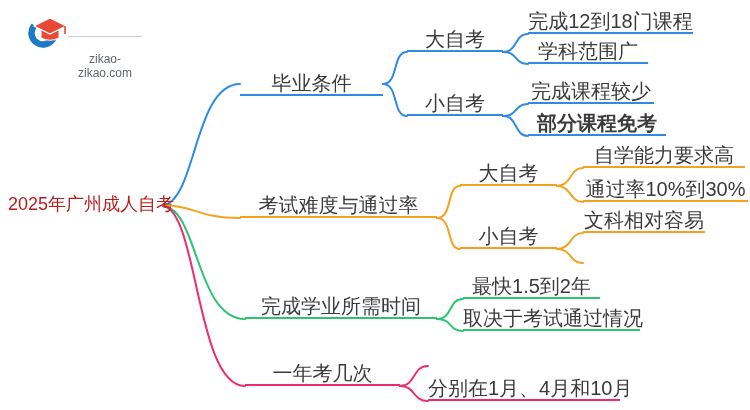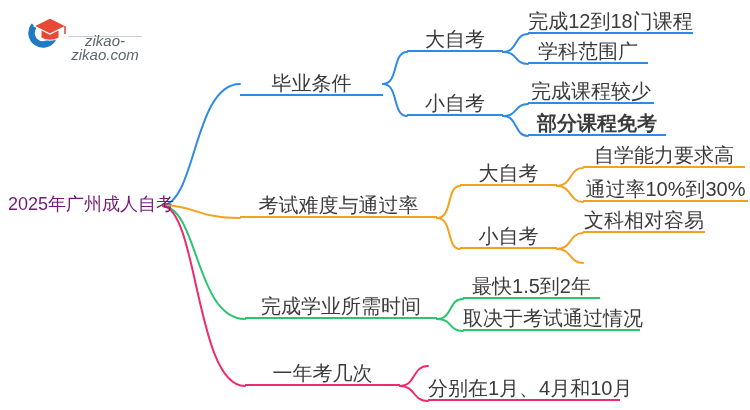--- a/index.html
+++ b/index.html
@@ -15,34 +15,34 @@
     text-align:center;white-space:nowrap;
     border-bottom:2px solid transparent;
     cursor:default;
   }
   .u-blue{border-bottom-color:#2E8AE6;}
   .u-orange{border-bottom-color:#F5A11E;}
   .u-green{border-bottom-color:#2BC46F;}
   .u-pink{border-bottom-color:#ED2B6F;}
   .root{
     left:8px;top:193px;width:152px;
-    font-size:18px;border-bottom:none;color:#701a75;
+    font-size:18px;border-bottom:none;color:#b91c1c;
   }
   
   .logo{position:absolute;left:28px;top:10px;width:120px;height:45px;}
   .logo-icon{position:absolute;left:0;top:2px;width:40px;height:40px;}
   .logo-title{
     position:absolute;left:40px;top:5px;width:74px;
     font-size:14px;font-weight:bold;color:#22303e;letter-spacing:3px;
     text-align:center;line-height:20px;
   }
   .logo-divider{position:absolute;left:40px;top:26px;width:74px;height:1px;background:#c9ccd1;}
   .logo-domain{
-    position:absolute;left:40px;top:24px;width:74px;
-    font-size:15px;color:#5e666e;text-align:center;line-height:14px;font-style:italic;
+    position:absolute;left:40px;top:42px;width:74px;
+    font-size:12px;color:#5e666e;text-align:center;line-height:14px;
   }
 </style>
 </head>
 <body>
 
 <div id="stage">
 
   <svg class="lines" viewBox="0 0 750 410" fill="none" stroke-width="2" stroke-linecap="round">
 
     <g stroke="#2E8AE6">

